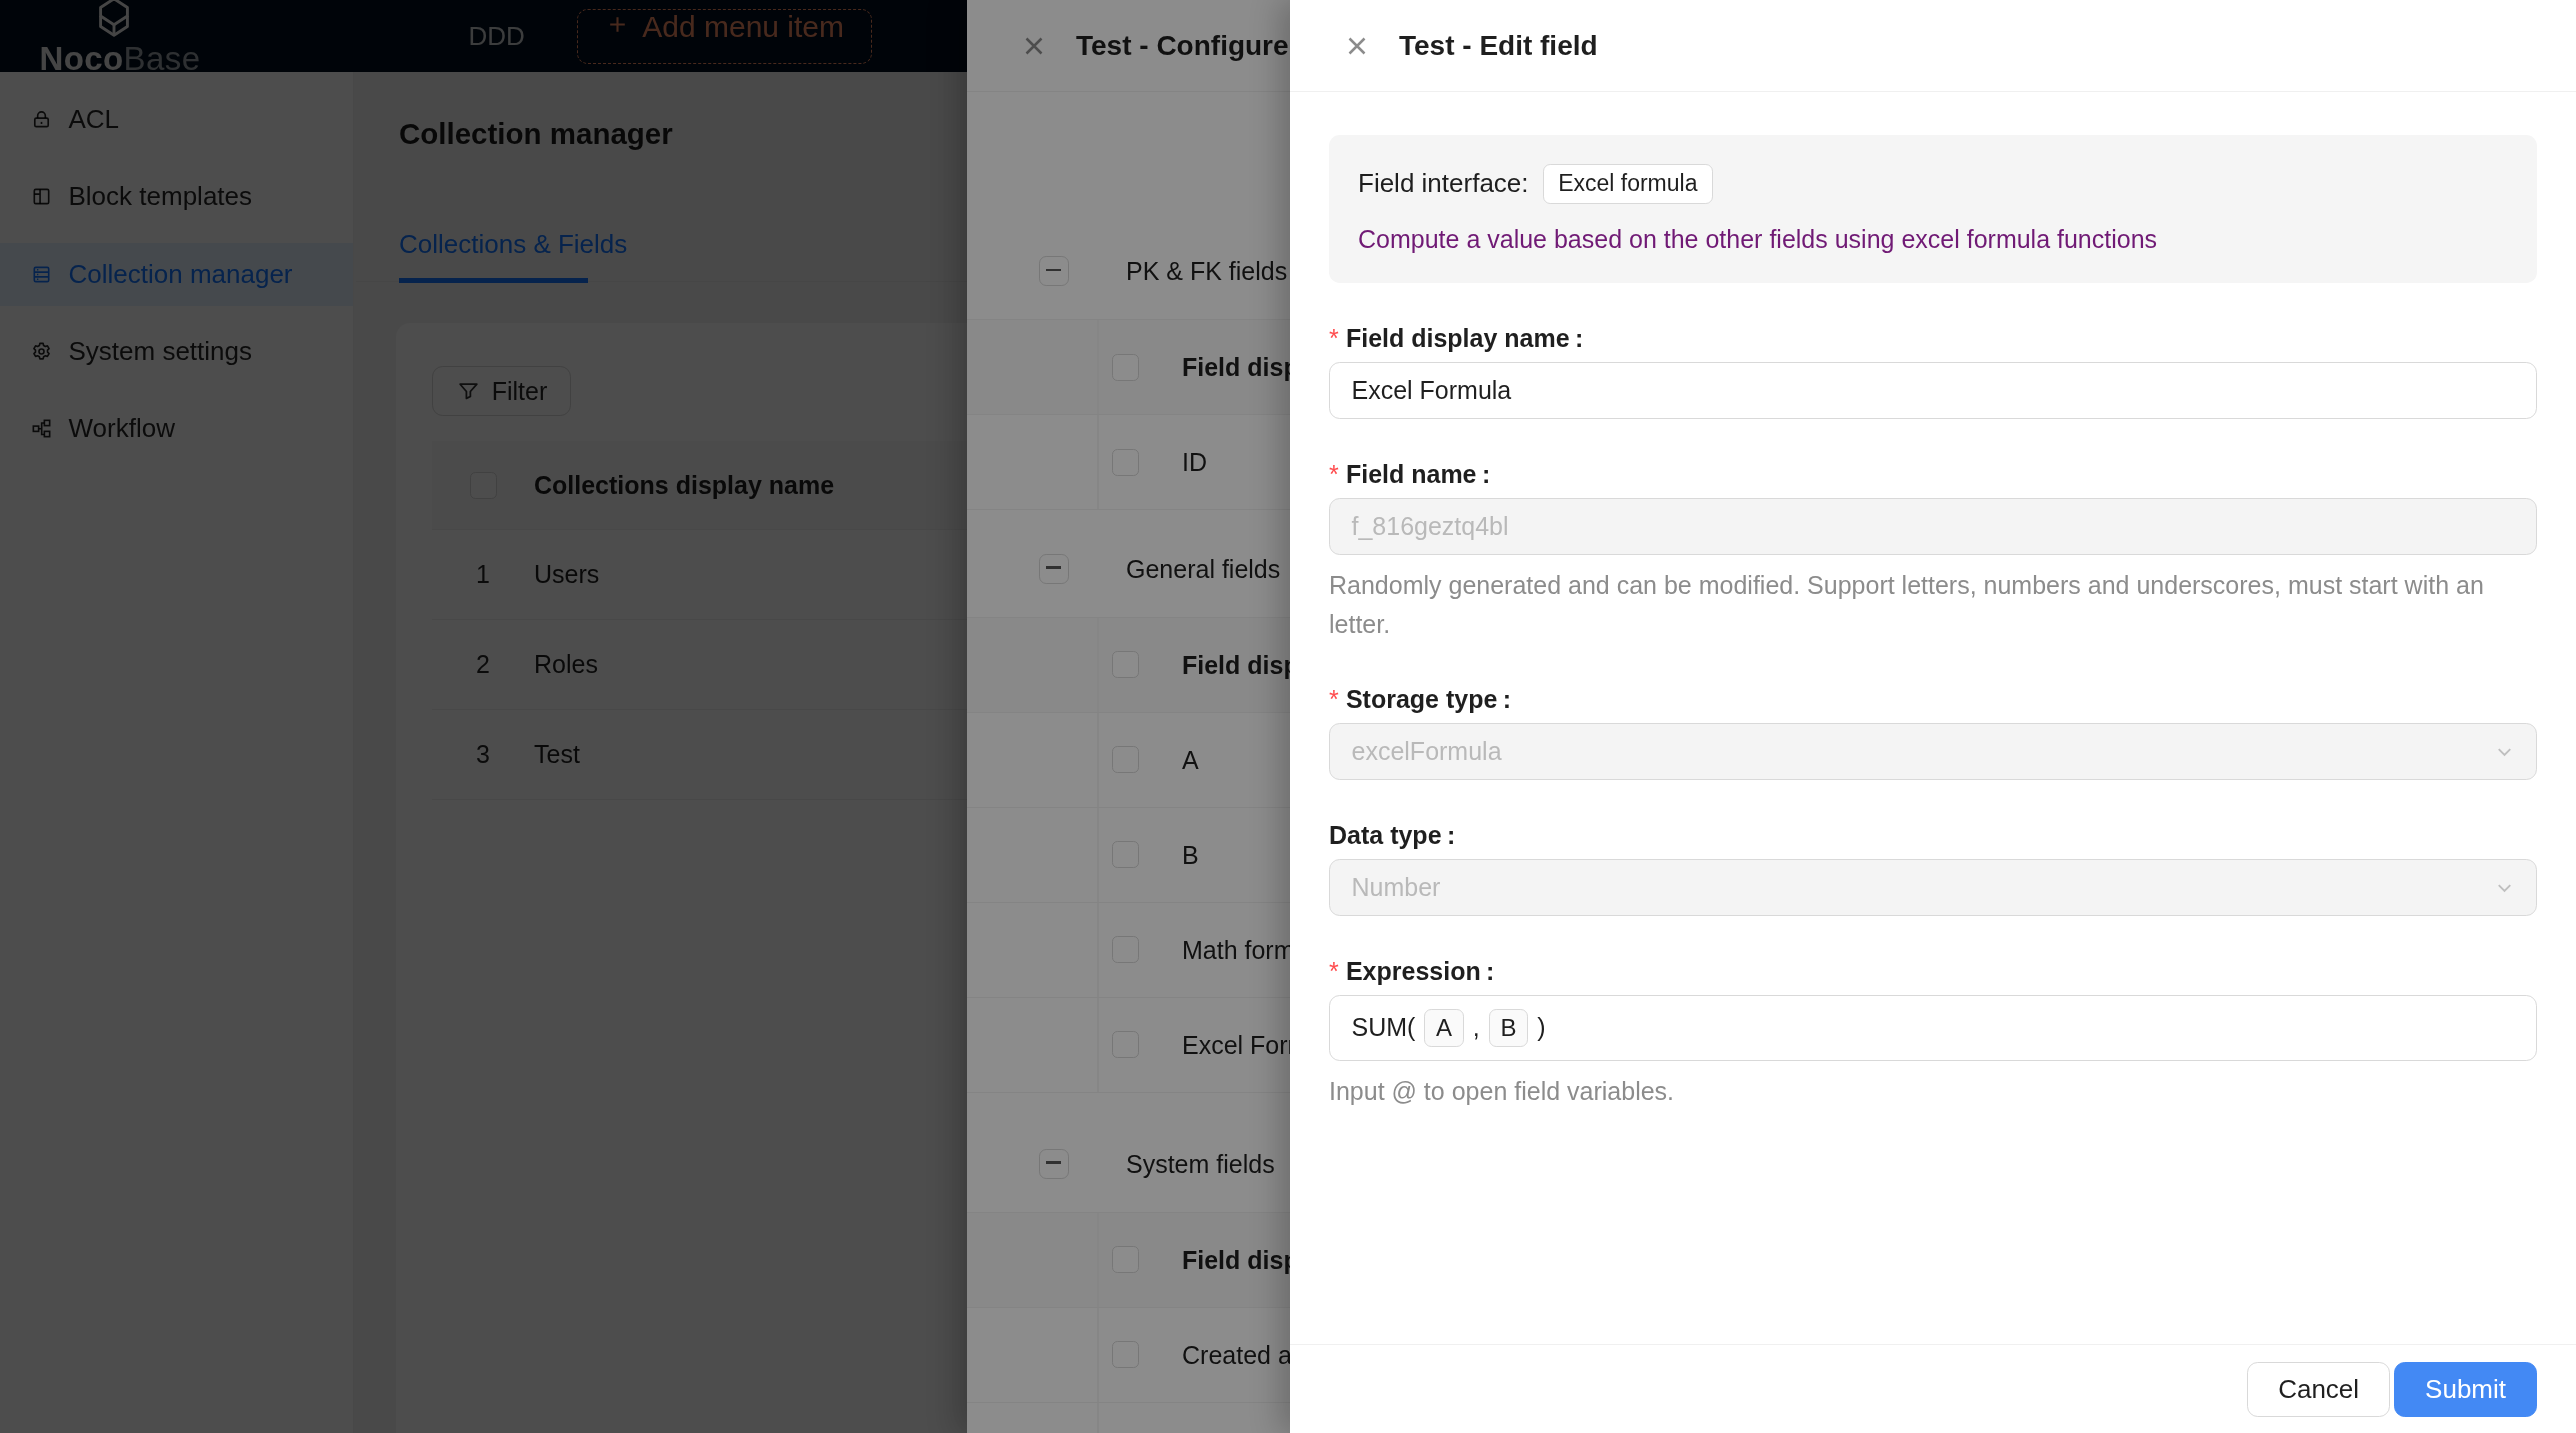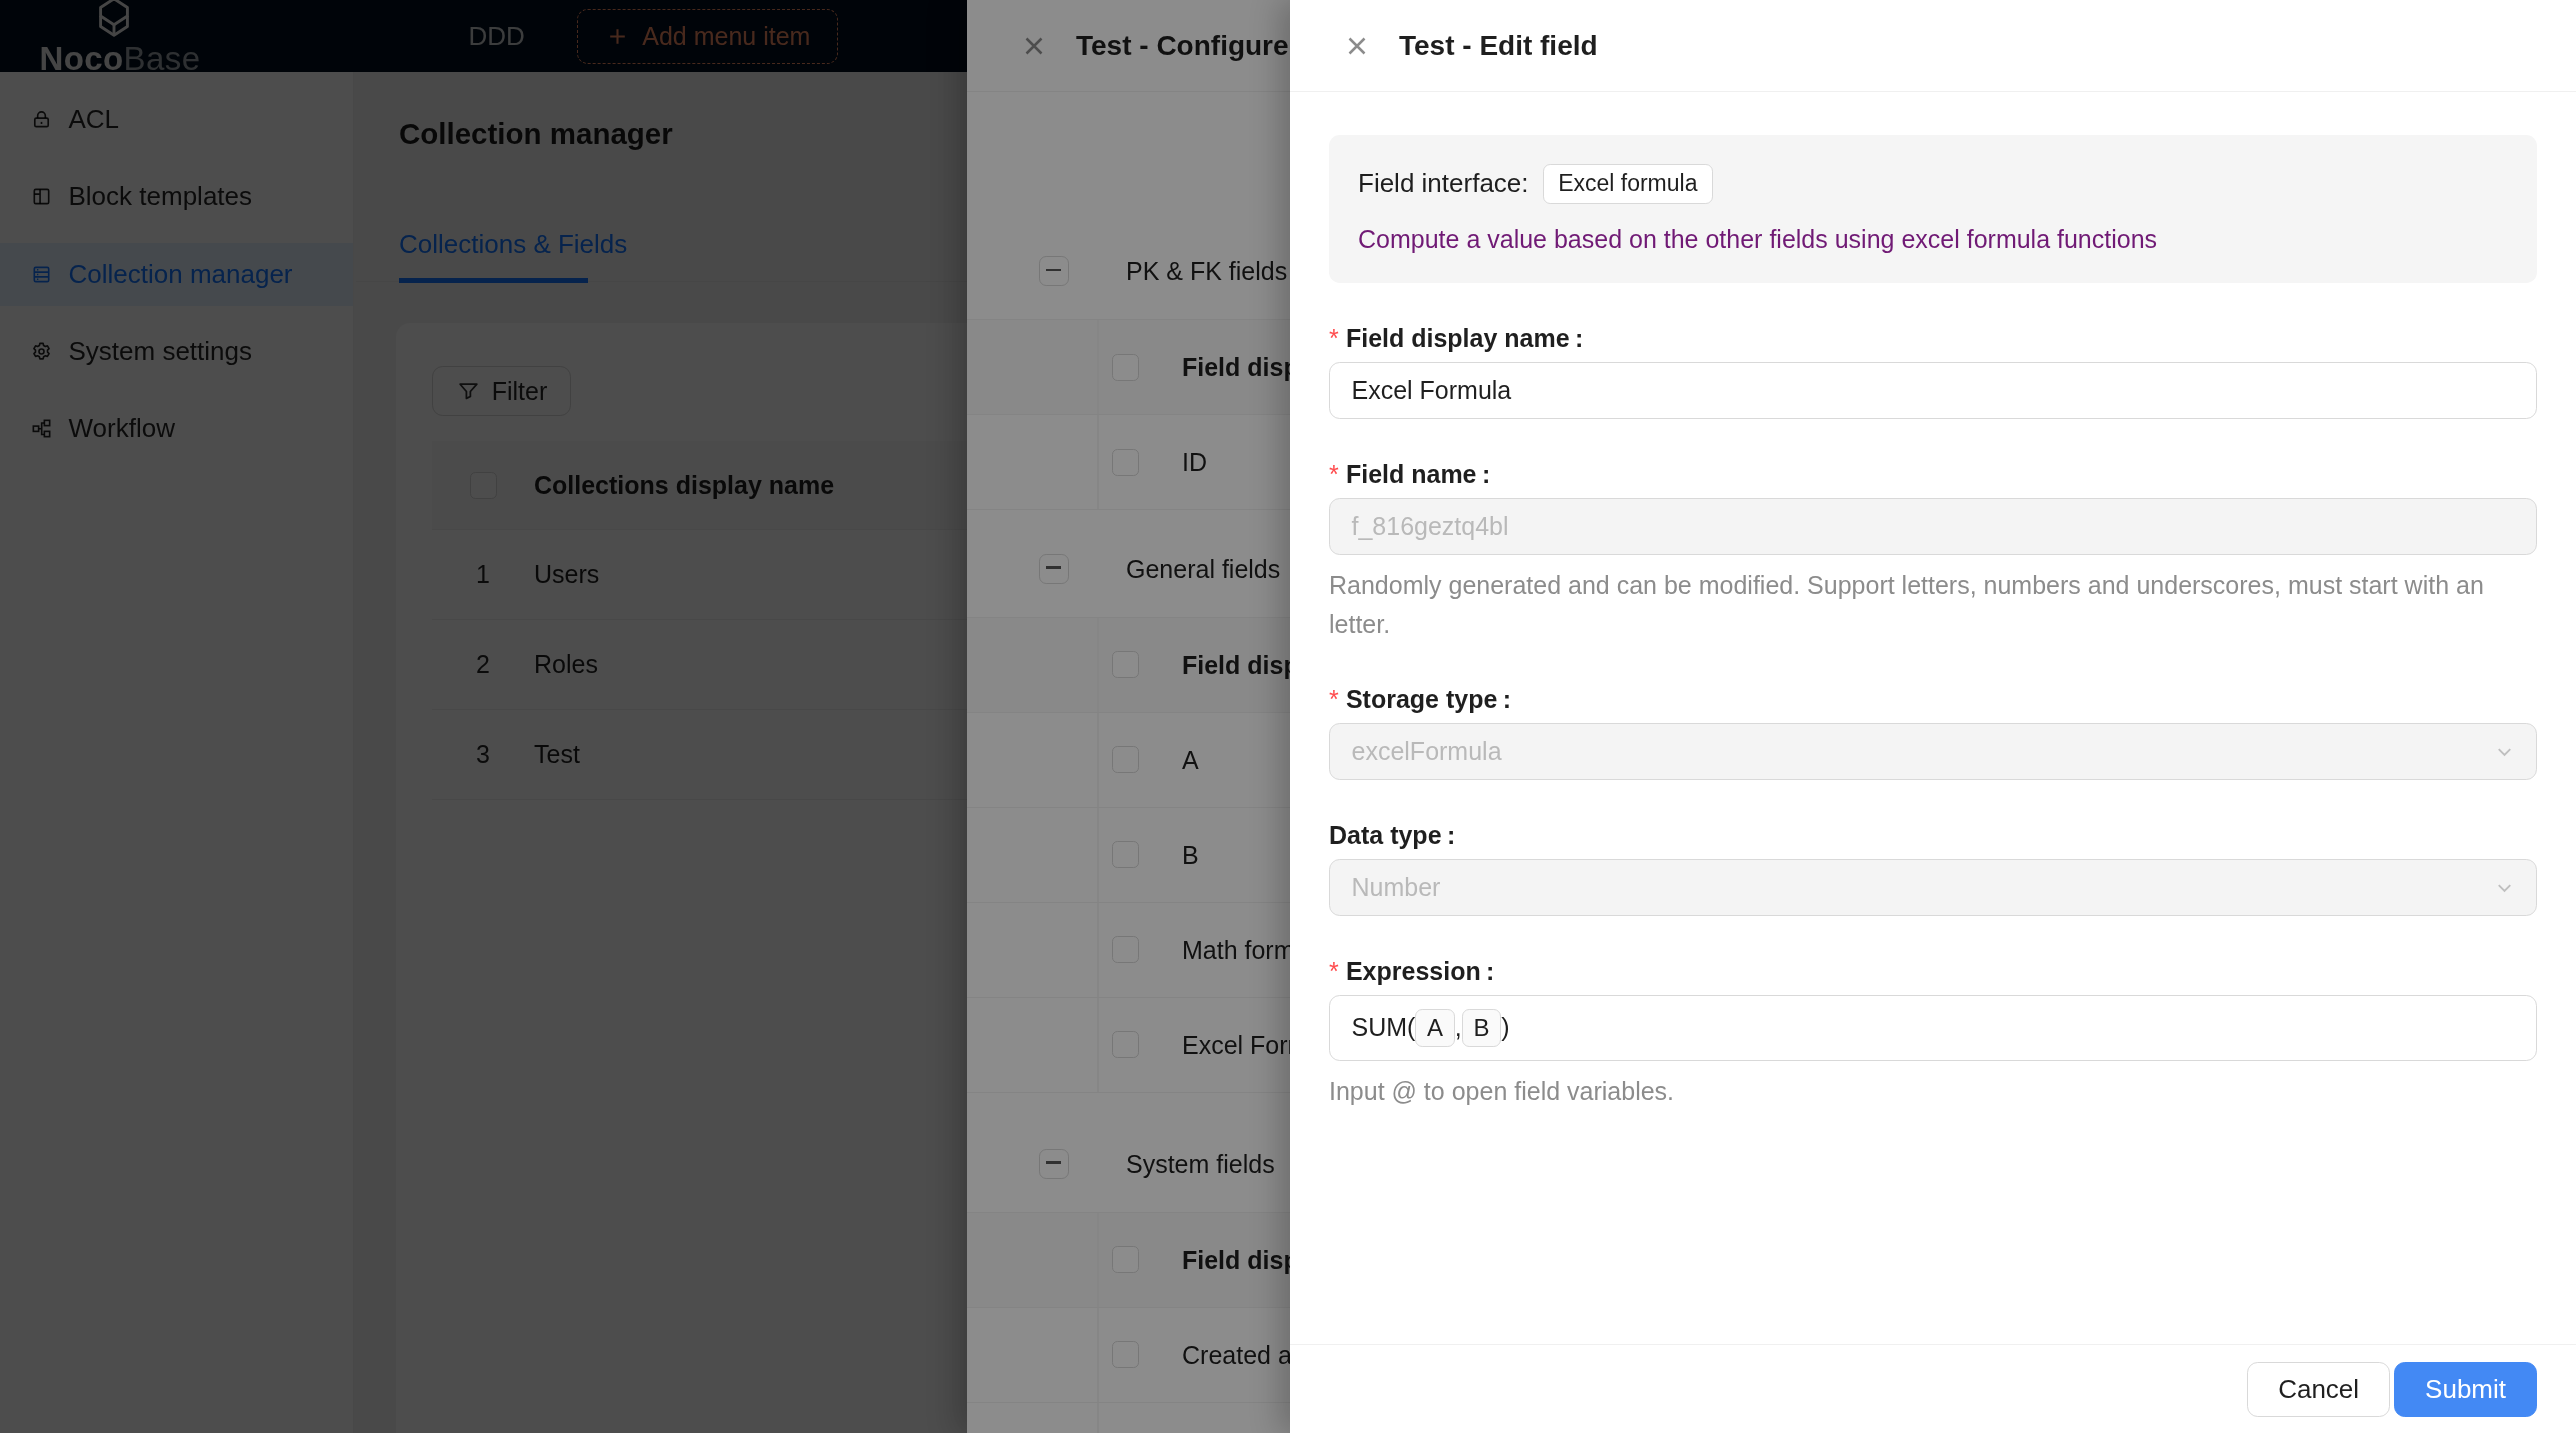--- a/index.html
+++ b/index.html
@@ -8,22 +8,22 @@
   *{box-sizing:border-box;}
 
   
   .navbar{position:absolute;top:0;left:0;right:0;height:72px;background:#03101f;display:flex;align-items:center;z-index:1;}
   .logo{display:flex;align-items:center;margin-left:27px;cursor:pointer;flex-direction:column;}
   .logo .mark{width:46px;height:46px;color:#e8e8e8;}
   .logo .word{margin-left:12.5px;font-size:33px;letter-spacing:0.4px;}
   .logo .word .w1{color:#e6e6e6;font-weight:700;}
   .logo .word .w2{color:#9aa0a6;font-weight:300;}
   .nav-menu-item{margin-left:268px;font-size:26px;color:rgba(255,255,255,0.78);}
-  .add-menu-btn{margin-left:52px;height:55px;padding:0 27px;display:flex;align-items:center;gap:12.5px;
-    border:1.8px dashed var(--designer);border-radius:10.7px;color:var(--designer);font-size:25px;background:transparent;}
+  .add-menu-btn{margin-left:52px;height:55px;padding:0 27px;display:flex;gap:12.5px;
+    border:1.8px dashed var(--designer);border-radius:10.7px;color:var(--designer);font-size:30px;background:transparent;}
   .add-menu-btn .ic{width:25px;height:25px;}
 
   .sidebar{position:absolute;top:72px;left:0;bottom:0;width:354px;background:#fff;border-right:1.8px solid #f0f0f0;padding-top:16px;z-index:1;}
   .side-item{height:63px;margin-bottom:14.3px;display:flex;align-items:center;cursor:pointer;color:rgba(0,0,0,0.85);}
   .side-item .icon{width:23px;height:23px;margin-left:29.5px;flex:none;}
   .side-item .icon svg{width:100%;height:100%;}
   .side-item .lbl{margin-left:16px;font-size:26px;white-space:nowrap;}
   .side-item.active{background:#e6f4ff;color:var(--primary);}
 
   .main{position:absolute;top:72px;left:356px;right:0;bottom:0;background:#f5f5f5;z-index:1;}
@@ -79,21 +79,21 @@
   .fi-desc{margin-top:21.5px;font-size:25px;color:#701a75;}
   .form-item{margin-top:41px;}
   .label-row{display:flex;align-items:center;font-size:25px;margin-bottom:9px;}
   .req{color:var(--required);margin-right:7.2px;font-size:25px;}
   .f-label{font-weight:600;}
   .f-colon{margin-left:5.4px;font-weight:600;}
   .ctrl{height:57px;border:1.8px solid #d9d9d9;border-radius:10.7px;background:#fff;display:flex;align-items:center;padding:0 21.5px;font-size:25px;color:rgba(0,0,0,0.88);}
   .ctrl.disabled{background:rgba(0,0,0,0.045);color:#b9b9b9;}
   .ctrl.select{position:relative;}
   .ctrl.select .chev{position:absolute;right:19.7px;top:50%;margin-top:-11.6px;width:23px;height:23px;color:#bfbfbf;}
-  .ctrl.expr{height:66px;}
+  .ctrl.expr{height:66px;gap:9px;}
   .expr-tag{border:1.8px solid #d9d9d9;background:#fafafa;border-radius:7.2px;padding:3.6px 10.7px;font-size:24px;color:rgba(0,0,0,0.88);}
   .help{margin-top:10.7px;font-size:25px;line-height:39px;color:#8c8c8c;max-width:1200px;}
   .dw2-footer{position:absolute;left:0;right:0;bottom:0;height:90px;border-top:1.8px solid #f0f0f0;background:#fff;
     display:flex;align-items:center;justify-content:flex-end;gap:4px;padding-right:39px;padding-left:36px;}
   .btn{height:55px;border-radius:10.7px;font-size:26px;display:flex;align-items:center;padding:0 30px;cursor:pointer;}
   .btn.cancel{background:#fff;border:1.8px solid #d9d9d9;color:rgba(0,0,0,0.88);}
   .btn.submit{background:var(--submit);border:1.8px solid var(--submit);color:#fff;}
 </style>
 </head>
 <body>

